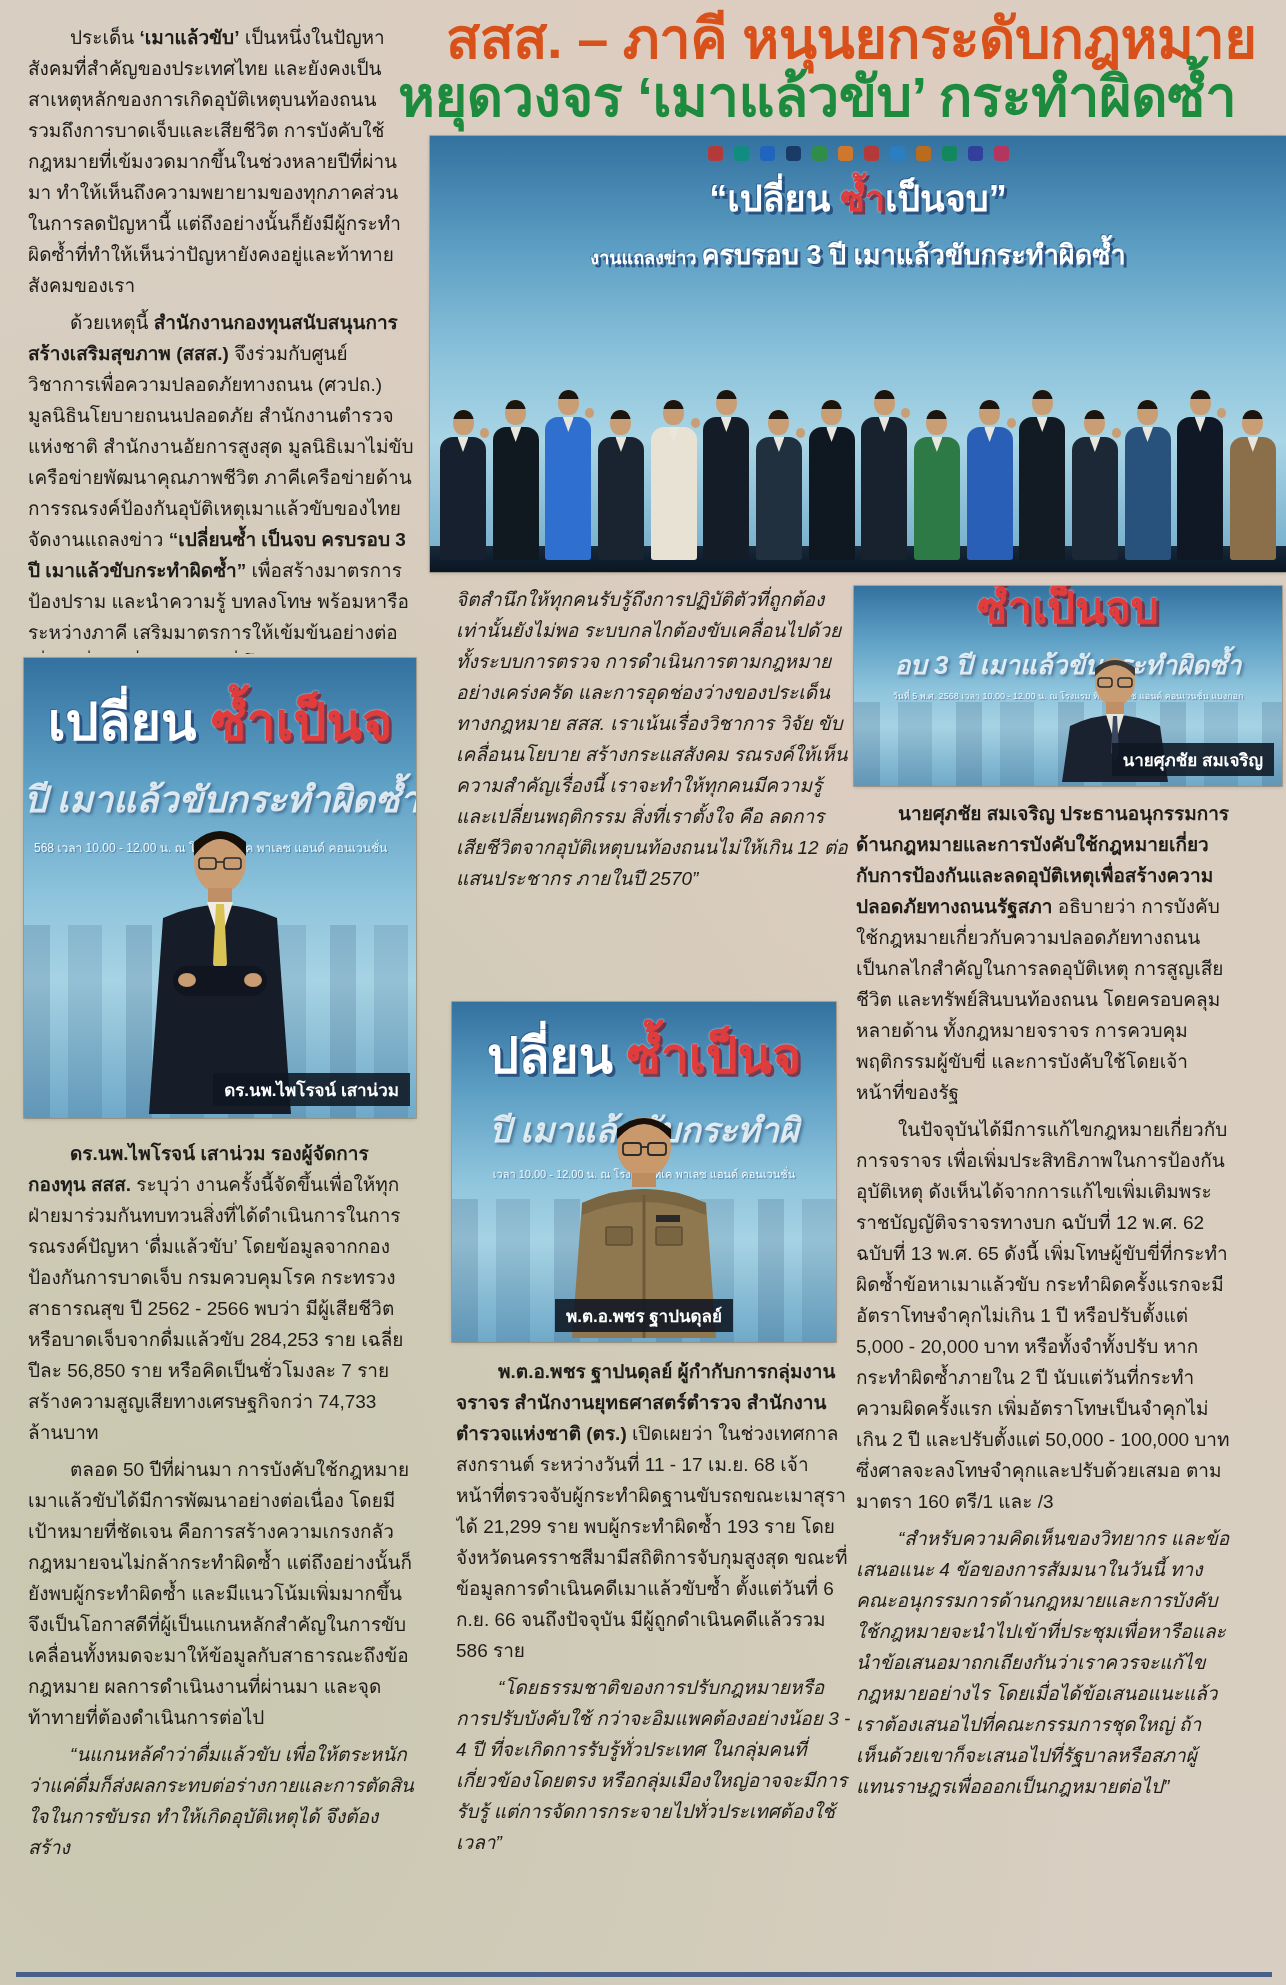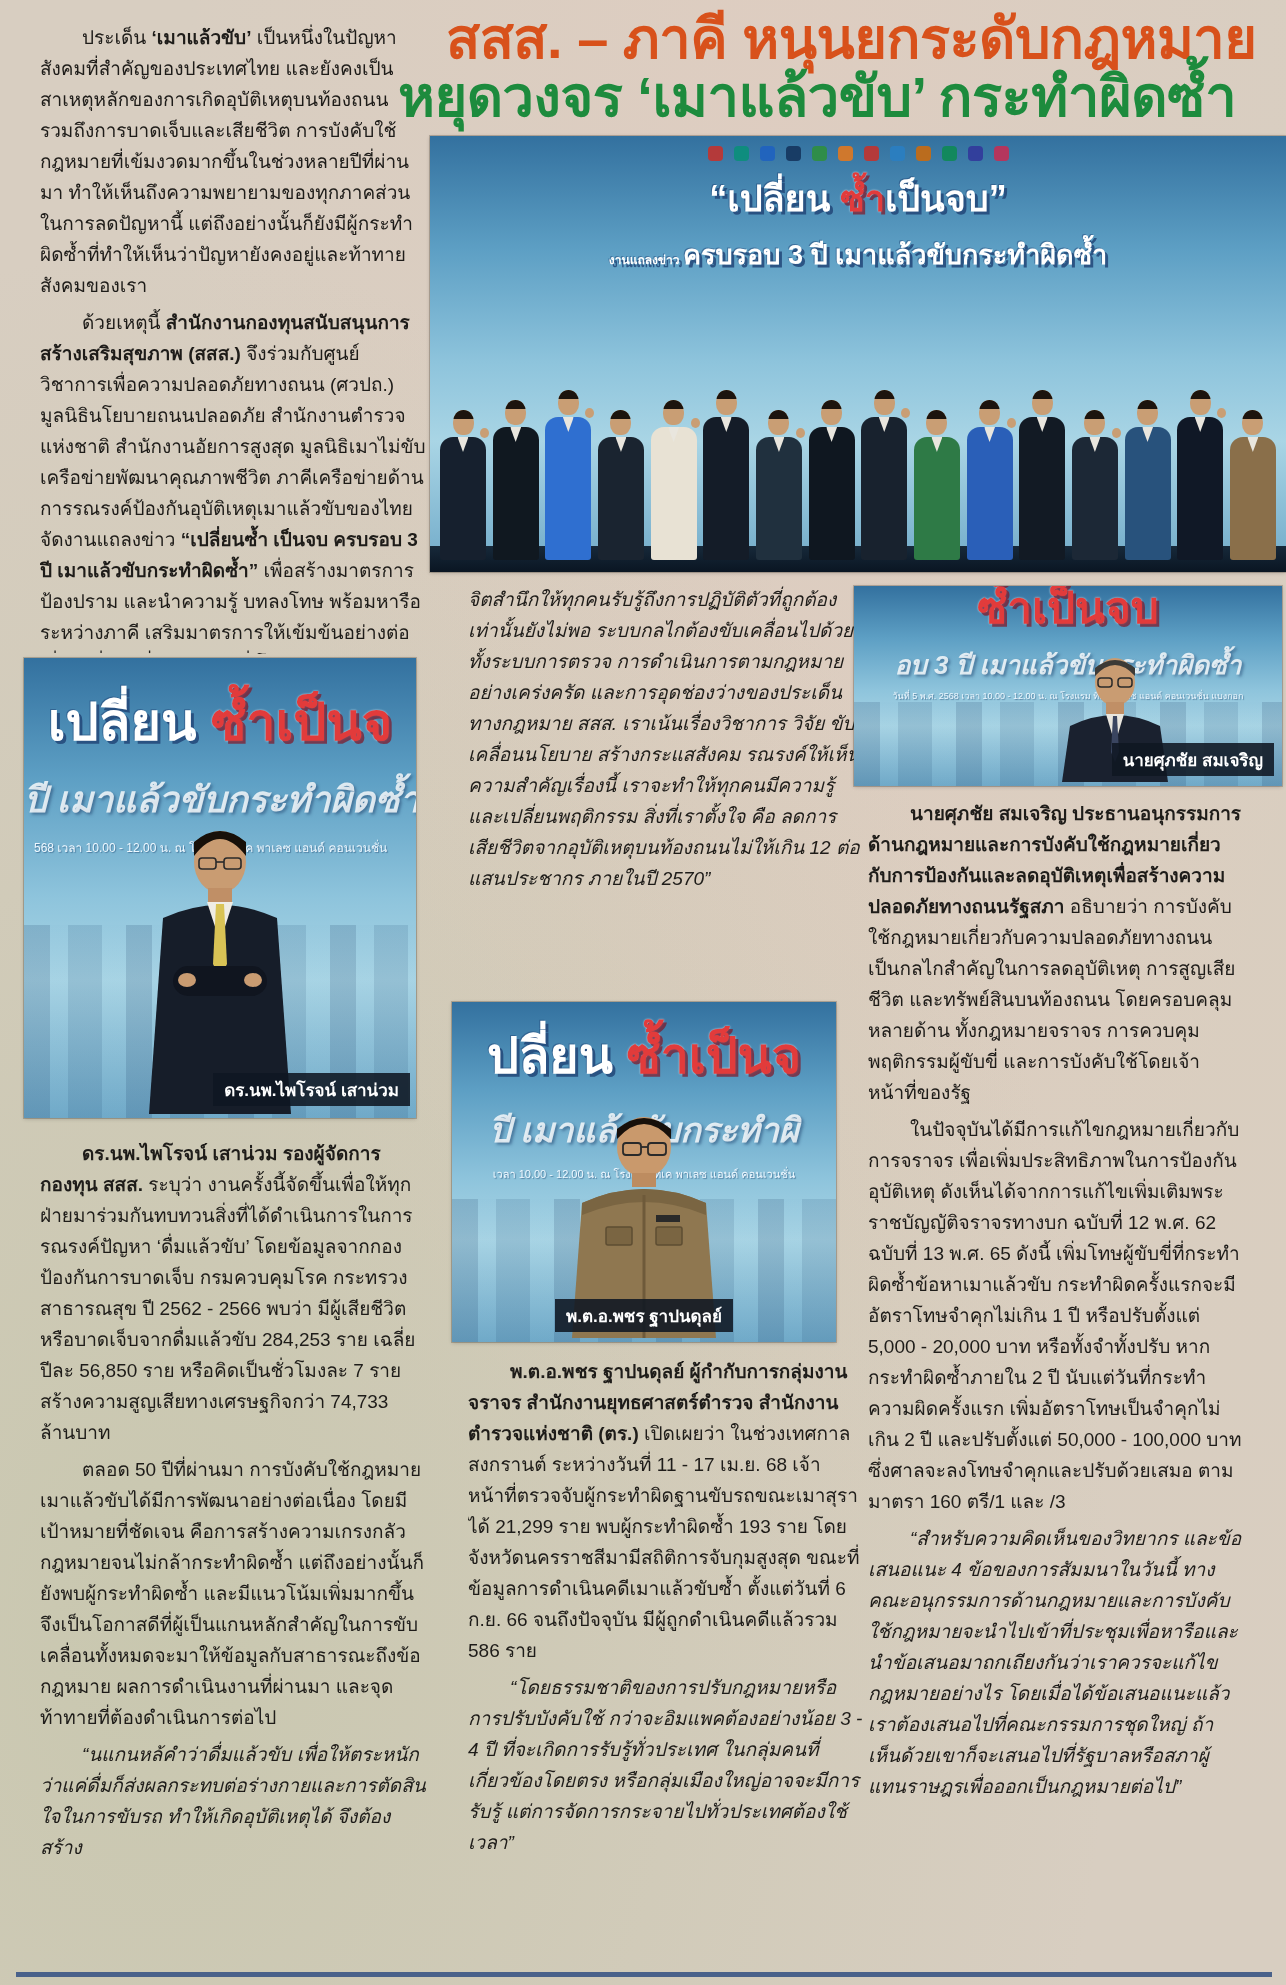--- a/index.html
+++ b/index.html
@@ -4,21 +4,21 @@
 <style>
   html,body{margin:0;padding:0;}
   body{font-family:"Liberation Sans","DejaVu Sans",sans-serif;background:#b9b0a4;}
   .page{position:relative;width:1286px;height:1985px;overflow:hidden;
     background:
       radial-gradient(ellipse at 12% 82%, rgba(175,188,146,.38), transparent 60%),
       radial-gradient(ellipse at 60% 8%, rgba(233,203,192,.35), transparent 55%),
       radial-gradient(ellipse at 90% 50%, rgba(222,206,188,.3), transparent 60%),
       #d8cec1;
     color:#1e1c19;}
-  .block{position:absolute;overflow:hidden;margin-left:12px;}
+  .block{position:absolute;overflow:hidden;}
   .para{margin:0 0 6px 0;font-size:19px;line-height:31px;text-indent:42px;text-align:left;}
   .para b{font-weight:bold;}
   .quote{font-style:italic;}
   
   .hl{position:absolute;font-weight:bold;font-size:56px;line-height:54px;letter-spacing:-0.5px;white-space:nowrap;}
   
   .photo{position:absolute;overflow:hidden;box-shadow:0 0 0 1px rgba(60,50,40,.25), 0 1px 4px rgba(0,0,0,.2);
     background:linear-gradient(180deg,#33719f 0%,#5d9fc4 26%,#8ec4dc 52%,#a9d5e5 70%,#6fa9c8 100%);}
   .skyline{position:absolute;left:0;right:0;bottom:0;height:42%;opacity:.35;
     background:repeating-linear-gradient(90deg, rgba(36,70,110,.55) 0 26px, rgba(120,170,205,.15) 26px 44px, rgba(40,80,120,.45) 44px 78px, rgba(130,180,210,.12) 78px 102px);}
@@ -72,21 +72,21 @@
         <div class="logo" style="background: rgb(42, 126, 194);"></div>
         <div class="logo" style="background: rgb(201, 106, 16);"></div>
         <div class="logo" style="background: rgb(14, 138, 85);"></div>
         <div class="logo" style="background: rgb(50, 57, 155);"></div>
         <div class="logo" style="background: rgb(194, 47, 85);"></div>
       </div>
     <div class="banner1" style="margin-top:34px;font-size:36px;">
       <span>“เปลี่ยน </span><span class="red">ซ้ำ</span><span>เป็นจบ”</span>
     </div>
     <div class="banner1" style="margin-top:6px;font-size:27px;">
-      <span style="font-size:12px;">งานแถลงข่าว </span><span>ครบรอบ 3 ปี เมาแล้วขับกระทำผิดซ้ำ</span>
+      <span style="font-size:18px;">งานแถลงข่าว </span><span>ครบรอบ 3 ปี เมาแล้วขับกระทำผิดซ้ำ</span>
     </div>
     <div class="floor"></div>
     <div class="crowd">
         <div class="person thumb" style="height: 150px;">
           <div class="p-head"></div>
           <div class="p-body" style="background: rgb(22, 32, 46);"></div>
         </div>
         <div class="person" style="height: 160px;">
           <div class="p-head"></div>
           <div class="p-body" style="background: rgb(16, 24, 32);"></div>

